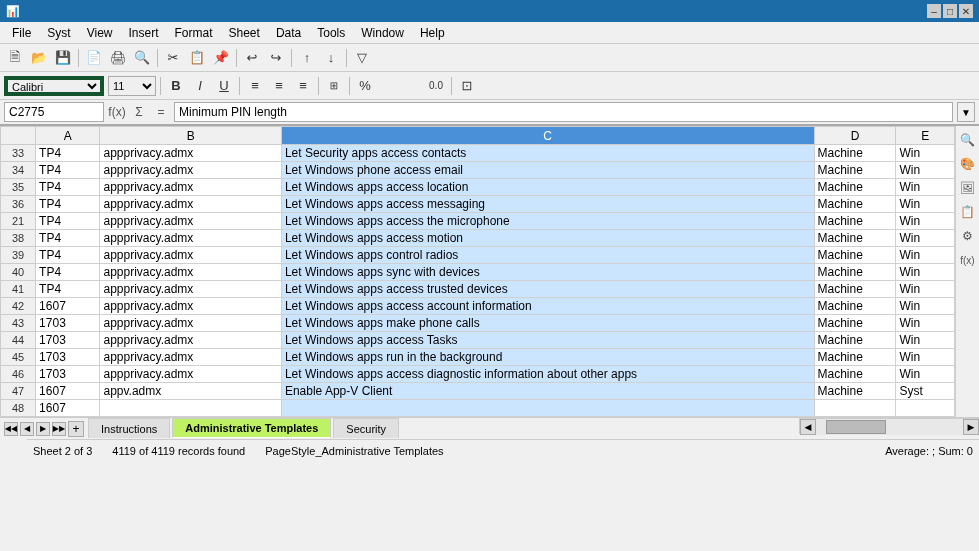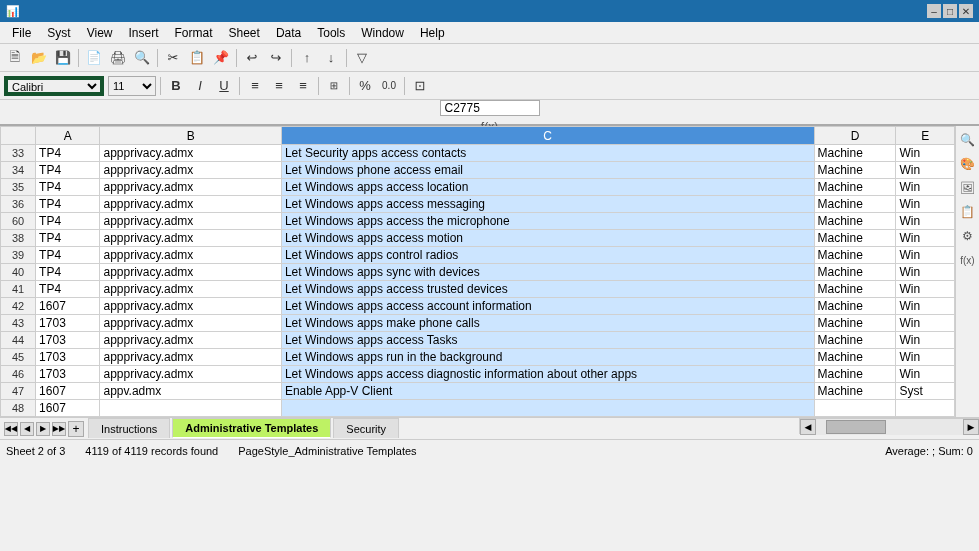--- a/index.html
+++ b/index.html
@@ -55,21 +55,20 @@
     
     
     #formula-bar {
       background: #f0f0f0;
       height: 26px;
       display: flex;
       align-items: center;
       border-bottom: 2px solid #aaa;
       padding: 0 4px;
       gap: 4px;
-      flex-direction: column;
     }
     #name-box {
       width: 100px;
       height: 20px;
       border: 1px solid #aaa;
       padding: 0 4px;
       font-size: 12px;
       background: white;
     }
     .formula-btn { width: 18px; height: 18px; border: none; background: transparent; cursor: pointer; font-size: 12px; color: #555; }
@@ -151,20 +150,21 @@
     
     #status-bar {
       height: 22px;
       background: #f0f0f0;
       border-top: 1px solid #ccc;
       display: flex;
       align-items: center;
       padding: 0 6px;
       font-size: 11px;
       gap: 20px;
+      margin-left: 27px;
     }
     #status-right { margin-left: auto; display: flex; gap: 16px; align-items: center; }
     
     
     #sidebar {
       width: 24px;
       background: #f0f0f0;
       border-left: 1px solid #ccc;
       display: flex;
       flex-direction: column;
@@ -254,21 +254,21 @@
   <button class="tb-btn" style="font-style:italic;">I</button>
   <button class="tb-btn" style="text-decoration:underline;">U</button>
   <div class="tb-separator"></div>
   <button class="tb-btn">≡</button>
   <button class="tb-btn">≡</button>
   <button class="tb-btn">≡</button>
   <div class="tb-separator"></div>
   <button class="tb-btn" style="font-size:10px;">⊞</button>
   <div class="tb-separator"></div>
   <button class="tb-btn">%</button>
-  <button class="tb-btn" style="font-size:10px;">0.0</button>
+  <button class="tb-btn" style="font-size:10px;margin-left:47px;">0.0</button>
   <div class="tb-separator"></div>
   <button class="tb-btn">⊡</button>
 </div>
 
 <div id="formula-bar">
   <input id="name-box" type="text" value="C2775" style="">
   <button class="formula-btn">f(x)</button>
   <button class="formula-btn">Σ</button>
   <button class="formula-btn">=</button>
   <input id="formula-input" type="text" value="Minimum PIN length" style="">
@@ -316,21 +316,21 @@
           </tr>
           <tr>
             <td class="row-num">36</td>
             <td class="col-a">TP4</td>
             <td class="col-b">appprivacy.admx</td>
             <td class="col-c selected-col">Let Windows apps access messaging</td>
             <td class="col-d">Machine</td>
             <td class="col-e">Win</td>
           </tr>
           <tr>
-            <td class="row-num">60</td>
+            <td class="row-num">21</td>
             <td class="col-a">TP4</td>
             <td class="col-b">appprivacy.admx</td>
             <td class="col-c selected-col">Let Windows apps access the microphone</td>
             <td class="col-d">Machine</td>
             <td class="col-e">Win</td>
           </tr>
           <tr>
             <td class="row-num">38</td>
             <td class="col-a">TP4</td>
             <td class="col-b">appprivacy.admx</td>

